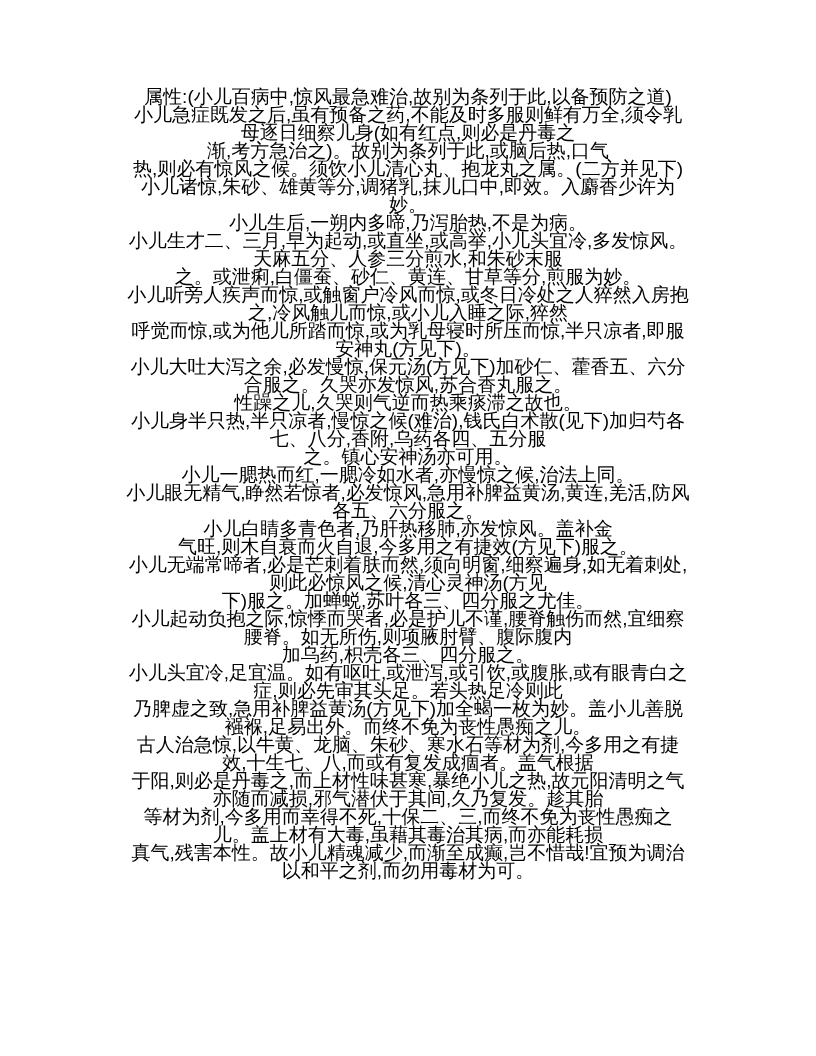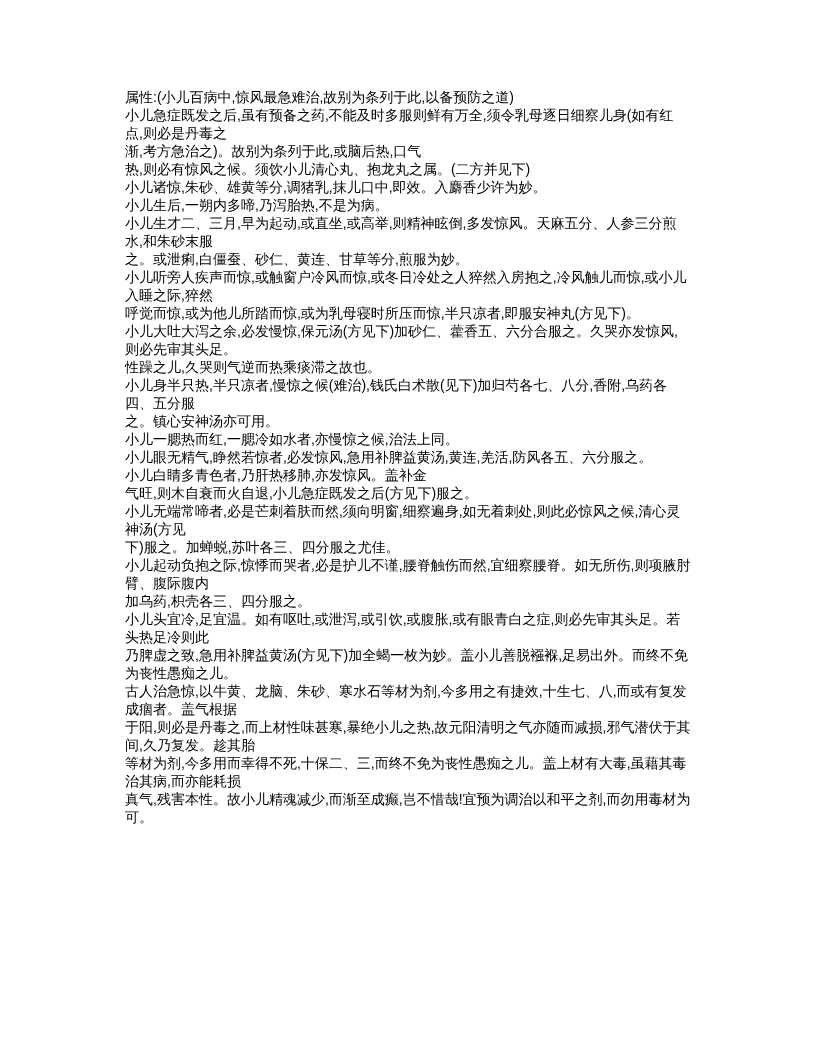--- a/index.html
+++ b/index.html
@@ -16,53 +16,53 @@
     box-sizing: border-box;
     width: 816px;
     height: 1056px;
     padding: 88px 125px 0 125px;
     background: #ffffff;
     overflow: hidden;
   }
   .doc-body {
     width: 566px;
     color: #000000;
-    font-size: 14px;
+    font-size: 19px;
     line-height: 18px;
-    text-align: left;
+    text-align: center;
   }
   .doc-body p.doc-paragraph {
     margin: 0;
     padding: 0;
     word-break: break-all;
   }
 </style>
 </head>
 <body>
 
 <div class="page">
   <div class="doc-body">
       <p class="doc-paragraph">属性:(小儿百病中,惊风最急难治,故别为条列于此,以备预防之道)</p>
       <p class="doc-paragraph">小儿急症既发之后,虽有预备之药,不能及时多服则鲜有万全,须令乳母逐日细察儿身(如有红点,则必是丹毒之</p>
       <p class="doc-paragraph">渐,考方急治之)。故别为条列于此,或脑后热,口气</p>
       <p class="doc-paragraph">热,则必有惊风之候。须饮小儿清心丸、抱龙丸之属。(二方并见下)</p>
       <p class="doc-paragraph">小儿诸惊,朱砂、雄黄等分,调猪乳,抹儿口中,即效。入麝香少许为妙。</p>
       <p class="doc-paragraph">小儿生后,一朔内多啼,乃泻胎热,不是为病。</p>
-      <p class="doc-paragraph">小儿生才二、三月,早为起动,或直坐,或高举,则精神眩倒,多发惊风。天麻五分、人参三分煎水,和朱砂末服</p>
+      <p class="doc-paragraph">小儿生才二、三月,早为起动,或直坐,或高举,小儿头宜冷,多发惊风。天麻五分、人参三分煎水,和朱砂末服</p>
       <p class="doc-paragraph">之。或泄痢,白僵蚕、砂仁、黄连、甘草等分,煎服为妙。</p>
       <p class="doc-paragraph">小儿听旁人疾声而惊,或触窗户冷风而惊,或冬日冷处之人猝然入房抱之,冷风触儿而惊,或小儿入睡之际,猝然</p>
       <p class="doc-paragraph">呼觉而惊,或为他儿所踏而惊,或为乳母寝时所压而惊,半只凉者,即服安神丸(方见下)。</p>
-      <p class="doc-paragraph">小儿大吐大泻之余,必发慢惊,保元汤(方见下)加砂仁、藿香五、六分合服之。久哭亦发惊风,则必先审其头足。</p>
+      <p class="doc-paragraph">小儿大吐大泻之余,必发慢惊,保元汤(方见下)加砂仁、藿香五、六分合服之。久哭亦发惊风,苏合香丸服之。</p>
       <p class="doc-paragraph">性躁之儿,久哭则气逆而热乘痰滞之故也。</p>
       <p class="doc-paragraph">小儿身半只热,半只凉者,慢惊之候(难治),钱氏白术散(见下)加归芍各七、八分,香附,乌药各四、五分服</p>
       <p class="doc-paragraph">之。镇心安神汤亦可用。</p>
       <p class="doc-paragraph">小儿一腮热而红,一腮冷如水者,亦慢惊之候,治法上同。</p>
       <p class="doc-paragraph">小儿眼无精气,睁然若惊者,必发惊风,急用补脾益黄汤,黄连,羌活,防风各五、六分服之。</p>
       <p class="doc-paragraph">小儿白睛多青色者,乃肝热移肺,亦发惊风。盖补金</p>
-      <p class="doc-paragraph">气旺,则木自衰而火自退,小儿急症既发之后(方见下)服之。</p>
+      <p class="doc-paragraph">气旺,则木自衰而火自退,今多用之有捷效(方见下)服之。</p>
       <p class="doc-paragraph">小儿无端常啼者,必是芒刺着肤而然,须向明窗,细察遍身,如无着刺处,则此必惊风之候,清心灵神汤(方见</p>
       <p class="doc-paragraph">下)服之。加蝉蜕,苏叶各三、四分服之尤佳。</p>
       <p class="doc-paragraph">小儿起动负抱之际,惊悸而哭者,必是护儿不谨,腰脊触伤而然,宜细察腰脊。如无所伤,则项腋肘臂、腹际腹内</p>
       <p class="doc-paragraph">加乌药,枳壳各三、四分服之。</p>
       <p class="doc-paragraph">小儿头宜冷,足宜温。如有呕吐,或泄泻,或引饮,或腹胀,或有眼青白之症,则必先审其头足。若头热足冷则此</p>
       <p class="doc-paragraph">乃脾虚之致,急用补脾益黄汤(方见下)加全蝎一枚为妙。盖小儿善脱襁褓,足易出外。而终不免为丧性愚痴之儿。</p>
       <p class="doc-paragraph">古人治急惊,以牛黄、龙脑、朱砂、寒水石等材为剂,今多用之有捷效,十生七、八,而或有复发成痼者。盖气根据</p>
       <p class="doc-paragraph">于阳,则必是丹毒之,而上材性味甚寒,暴绝小儿之热,故元阳清明之气亦随而减损,邪气潜伏于其间,久乃复发。趁其胎</p>
       <p class="doc-paragraph">等材为剂,今多用而幸得不死,十保二、三,而终不免为丧性愚痴之儿。盖上材有大毒,虽藉其毒治其病,而亦能耗损</p>
       <p class="doc-paragraph">真气,残害本性。故小儿精魂减少,而渐至成癫,岂不惜哉!宜预为调治以和平之剂,而勿用毒材为可。</p>

